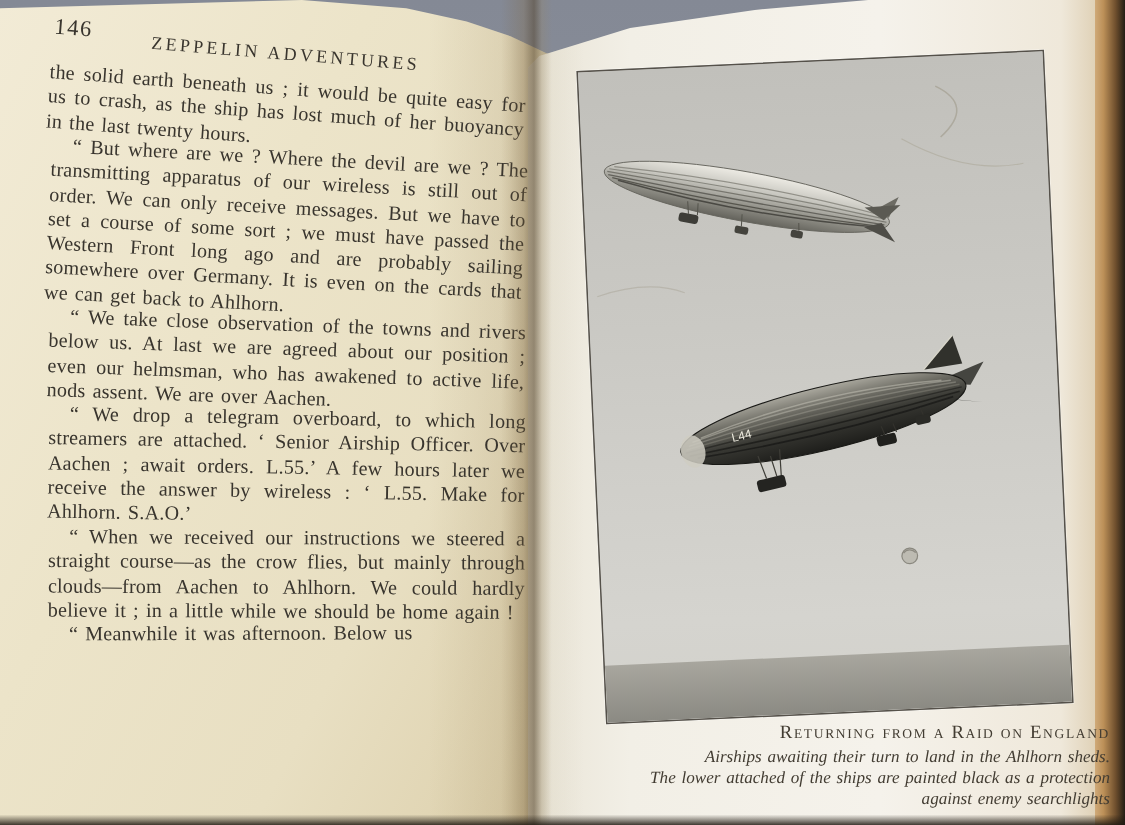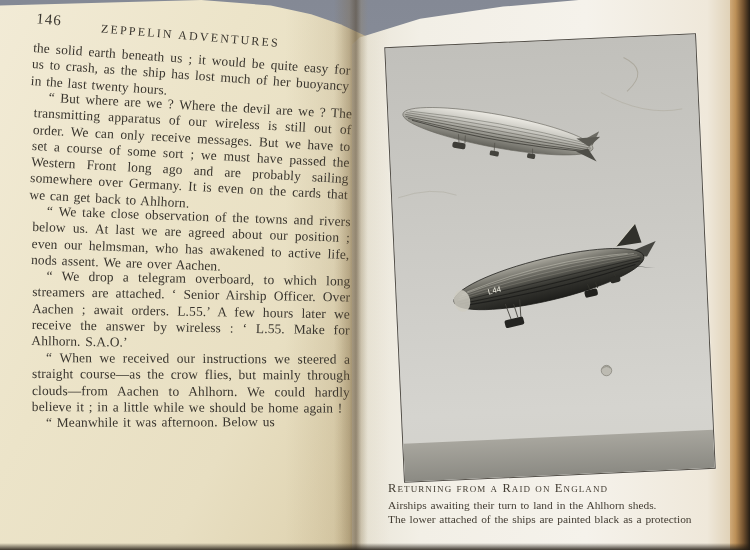--- a/index.html
+++ b/index.html
@@ -58,23 +58,23 @@
     background:linear-gradient(180deg,rgba(40,32,22,0) 0%,rgba(32,26,18,.85) 100%);
   }
   
   .plate{
     position:absolute;left:394px;top:40px;width:310px;height:434px;z-index:3;
     border:1.4px solid #55514a;transform:rotate(-2.6deg);
     background:#cac9c4;box-shadow:0 0 0 .5px rgba(255,255,255,.4);
   }
   .plate svg{display:block;width:100%;height:100%;}
   
-  .caption{position:absolute;left:388px;top:481px;width:352px;z-index:3;color:#423c32;text-align:left;}
+  .caption{position:absolute;left:388px;top:481px;width:352px;z-index:3;color:#423c32;text-align:right;}
   .caption-title{font-variant:small-caps;font-size:12.5px;letter-spacing:1.1px;margin-bottom:3px;}
-  .caption-line{font-size:11.4px;line-height:13.8px;word-spacing:1px;}
+  .caption-line{font-size:11.4px;line-height:13.8px;word-spacing:1px;font-style:italic;}
 </style>
 </head>
 <body>
 
 <div class="canvas">
 
   <div class="left-page">
     <div class="text-block">
       <div class="page-header">
         <span class="folio">146</span>
@@ -168,19 +168,20 @@
         <circle cx="205" cy="332" r="5.2" fill="#bdbbb2" stroke="#8a887f" stroke-width=".8"></circle>
         <path d="M201,330 a5,5 0 0 1 8,0" fill="none" stroke="#77756c" stroke-width=".8" opacity=".7"></path>
       </g>
     </svg>
   </div>
 
   <div class="caption">
     <div class="caption-title">Returning from a Raid on England</div>
     <div class="caption-line">Airships awaiting their turn to land in the Ahlhorn sheds.</div>
     <div class="caption-line">The lower attached of the ships are painted black as a protection</div>
+    <div class="caption-line">against enemy searchlights</div>
   </div>
 
   <div class="gutter"></div>
   <div class="cover-edge"></div>
   <div class="shadow-bottom"></div>
 
 </div>
 
 </body></html>

